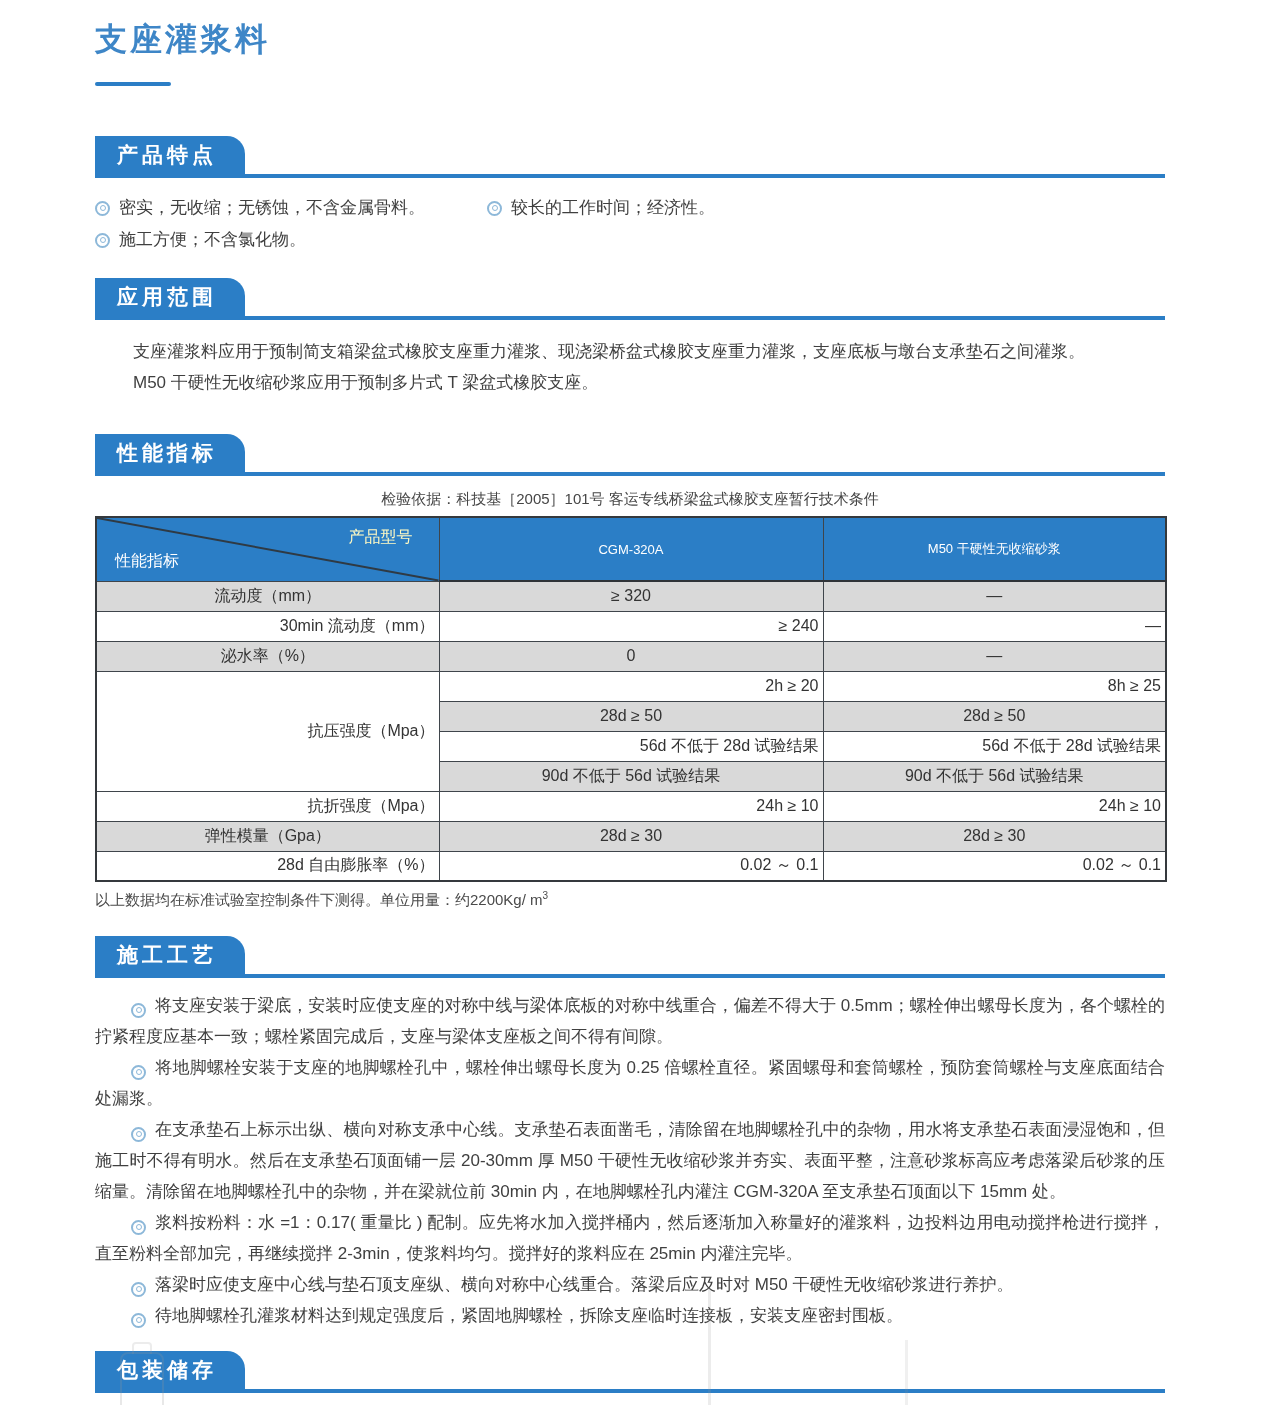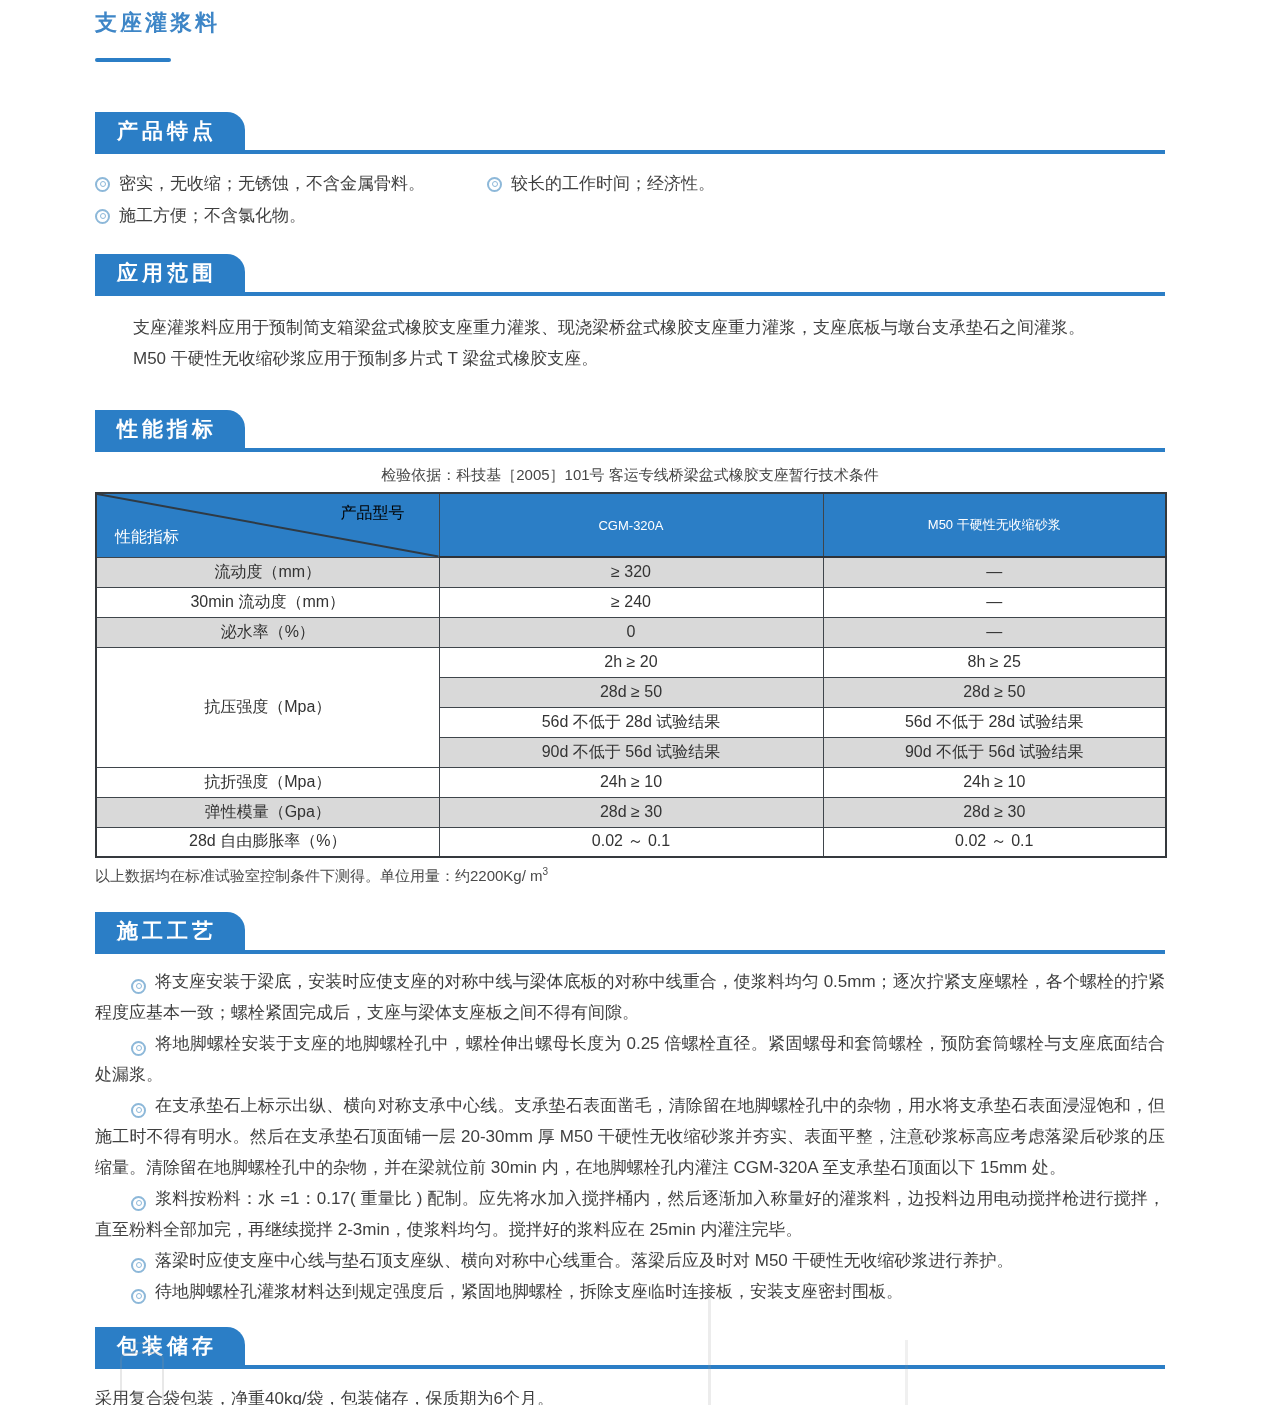--- a/index.html
+++ b/index.html
@@ -23,22 +23,22 @@
     background:#ffffff;
     overflow:hidden;
   }
   .content{
     position:relative;
     margin-left:95px;
     width:1070px;
   }
   
   .page-title{
-    padding-top:8px;
-    font-size:22px;
+    padding-top:18px;
+    font-size:32px;
     font-weight:700;
     color:var(--title-blue);
     letter-spacing:3px;
   }
   .title-underline{
     margin-top:20px;
     width:76px;
     height:4px;
     background:var(--accent);
     border-radius:2px;
@@ -137,24 +137,24 @@
     border-bottom:2px solid #2f3338;
     margin-left:48px;
   }
   td.diag{
     position:relative;
     background:var(--accent);
     color:#ffffff;
     padding:0;
   }
   td.diag svg{position:absolute;inset:0;width:100%;height:100%;}
-  .corner-top{position:absolute;top:9px;right:34px;font-size:16px;color:#000000;}
+  .corner-top{position:absolute;top:9px;right:26px;font-size:16px;color:#fef9c3;}
   .corner-bottom{position:absolute;bottom:9px;left:18px;font-size:16px;color:#fff;}
   tr.gray td{background:var(--row-gray);margin-left:44px;}
-  tr.white td{background:#ffffff;}
+  tr.white td{background:#ffffff;text-align:right;}
   td.span-label{background:#ffffff !important;}
   .foot-note{
     margin-top:8px;
     font-size:15px;
     color:#4a4a4a;
   }
   .foot-note sup{font-size:10px;}
   
   .con-body{margin-top:12px;}
   .con-body p{
@@ -302,21 +302,21 @@
     </table>
 
     <div class="foot-note"><span>以上数据均在标准试验室控制条件下测得。单位用量：约2200Kg/ m</span><sup>3</sup></div>
 
     <div class="sec-head mt-con">
       <span class="sec-tab">施工工艺</span>
     </div>
     <div class="con-body">
       <p><span class="ring">
             <span class="ring-in"></span>
-          </span><span>将支座安装于梁底，安装时应使支座的对称中线与梁体底板的对称中线重合，使浆料均匀 0.5mm；逐次拧紧支座螺栓，各个螺栓的拧紧程度应基本一致；螺栓紧固完成后，支座与梁体支座板之间不得有间隙。</span></p>
+          </span><span>将支座安装于梁底，安装时应使支座的对称中线与梁体底板的对称中线重合，偏差不得大于 0.5mm；螺栓伸出螺母长度为，各个螺栓的拧紧程度应基本一致；螺栓紧固完成后，支座与梁体支座板之间不得有间隙。</span></p>
       <p><span class="ring">
             <span class="ring-in"></span>
           </span><span>将地脚螺栓安装于支座的地脚螺栓孔中，螺栓伸出螺母长度为 0.25 倍螺栓直径。紧固螺母和套筒螺栓，预防套筒螺栓与支座底面结合处漏浆。</span></p>
       <p><span class="ring">
             <span class="ring-in"></span>
           </span><span>在支承垫石上标示出纵、横向对称支承中心线。支承垫石表面凿毛，清除留在地脚螺栓孔中的杂物，用水将支承垫石表面浸湿饱和，但施工时不得有明水。然后在支承垫石顶面铺一层 20-30mm 厚 M50 干硬性无收缩砂浆并夯实、表面平整，注意砂浆标高应考虑落梁后砂浆的压缩量。清除留在地脚螺栓孔中的杂物，并在梁就位前 30min 内，在地脚螺栓孔内灌注 CGM-320A 至支承垫石顶面以下 15mm 处。</span></p>
       <p><span class="ring">
             <span class="ring-in"></span>
           </span><span>浆料按粉料：水 =1：0.17( 重量比 ) 配制。应先将水加入搅拌桶内，然后逐渐加入称量好的灌浆料，边投料边用电动搅拌枪进行搅拌，直至粉料全部加完，再继续搅拌 2-3min，使浆料均匀。搅拌好的浆料应在 25min 内灌注完毕。</span></p>
       <p><span class="ring">

